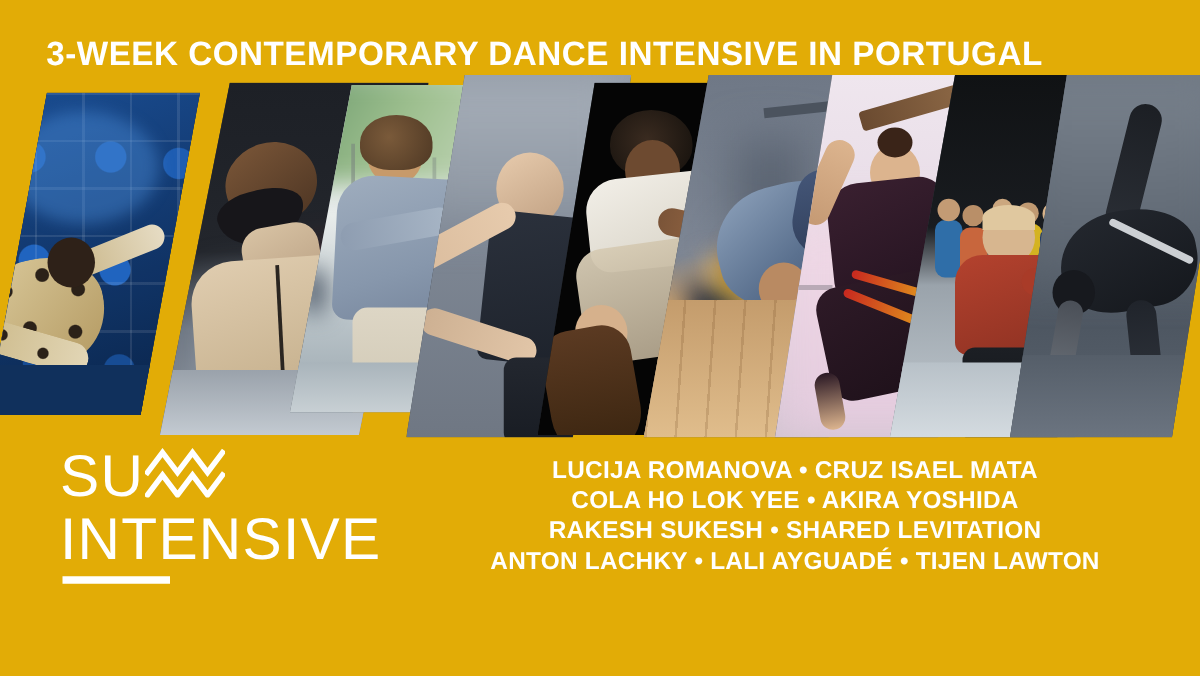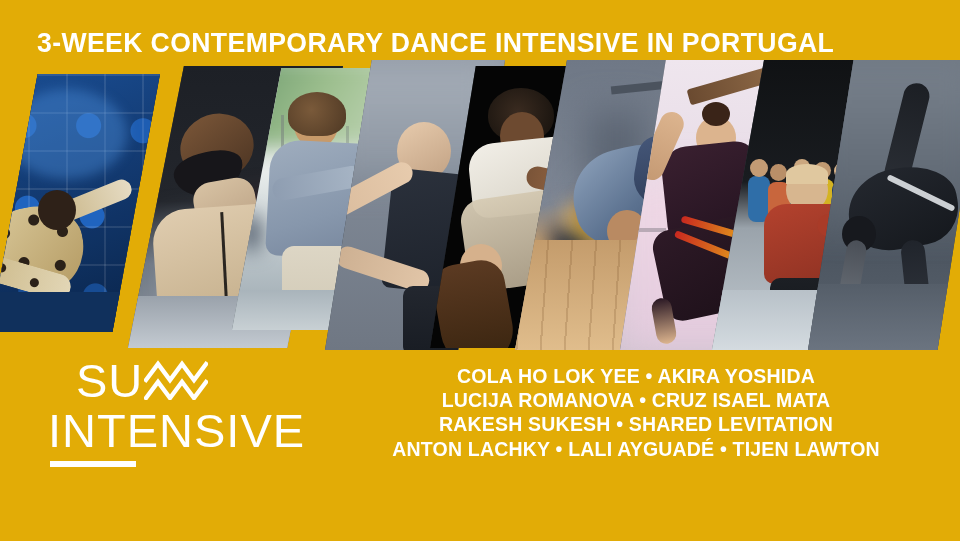--- a/index.html
+++ b/index.html
@@ -74,23 +74,22 @@
   
   .logo {
     position: absolute;
     left: 48px;
     top: 358px;
     width: 300px;
     color: #ffffff;
   }
   .logo-row1 {
     display: flex;
-    align-items: center;
+    align-items: flex-start;
     height: 46px;
-    margin-left: 28px;
   }
   .logo-word {
     font-size: 47px;
     line-height: 46px;
     font-weight: 300;
     letter-spacing: 1px;
     color: #ffffff;
     font-family: "Liberation Sans", sans-serif;
   }
   .logo-mark {
@@ -464,19 +463,19 @@
           <polyline points="2,20 14,4 26,20 38,4 50,20 62,4" fill="none" stroke="#ffffff" stroke-width="4.4" stroke-linecap="square" stroke-linejoin="miter"></polyline>
           <polyline points="2,38 14,22 26,38 38,22 50,38 62,22" fill="none" stroke="#ffffff" stroke-width="4.4" stroke-linecap="square" stroke-linejoin="miter"></polyline>
         </svg>
       </span>
     </div>
     <div class="logo-row2">INTENSIVE</div>
     <div class="logo-underline"></div>
   </div>
 
   <div class="names">
+    <div class="line">LUCIJA ROMANOVA • CRUZ ISAEL MATA</div>
     <div class="line">COLA HO LOK YEE • AKIRA YOSHIDA</div>
-    <div class="line">LUCIJA ROMANOVA • CRUZ ISAEL MATA</div>
     <div class="line">RAKESH SUKESH • SHARED LEVITATION</div>
     <div class="line">ANTON LACHKY • LALI AYGUADÉ • TIJEN LAWTON</div>
   </div>
 
 </div>
 
 </body></html>

